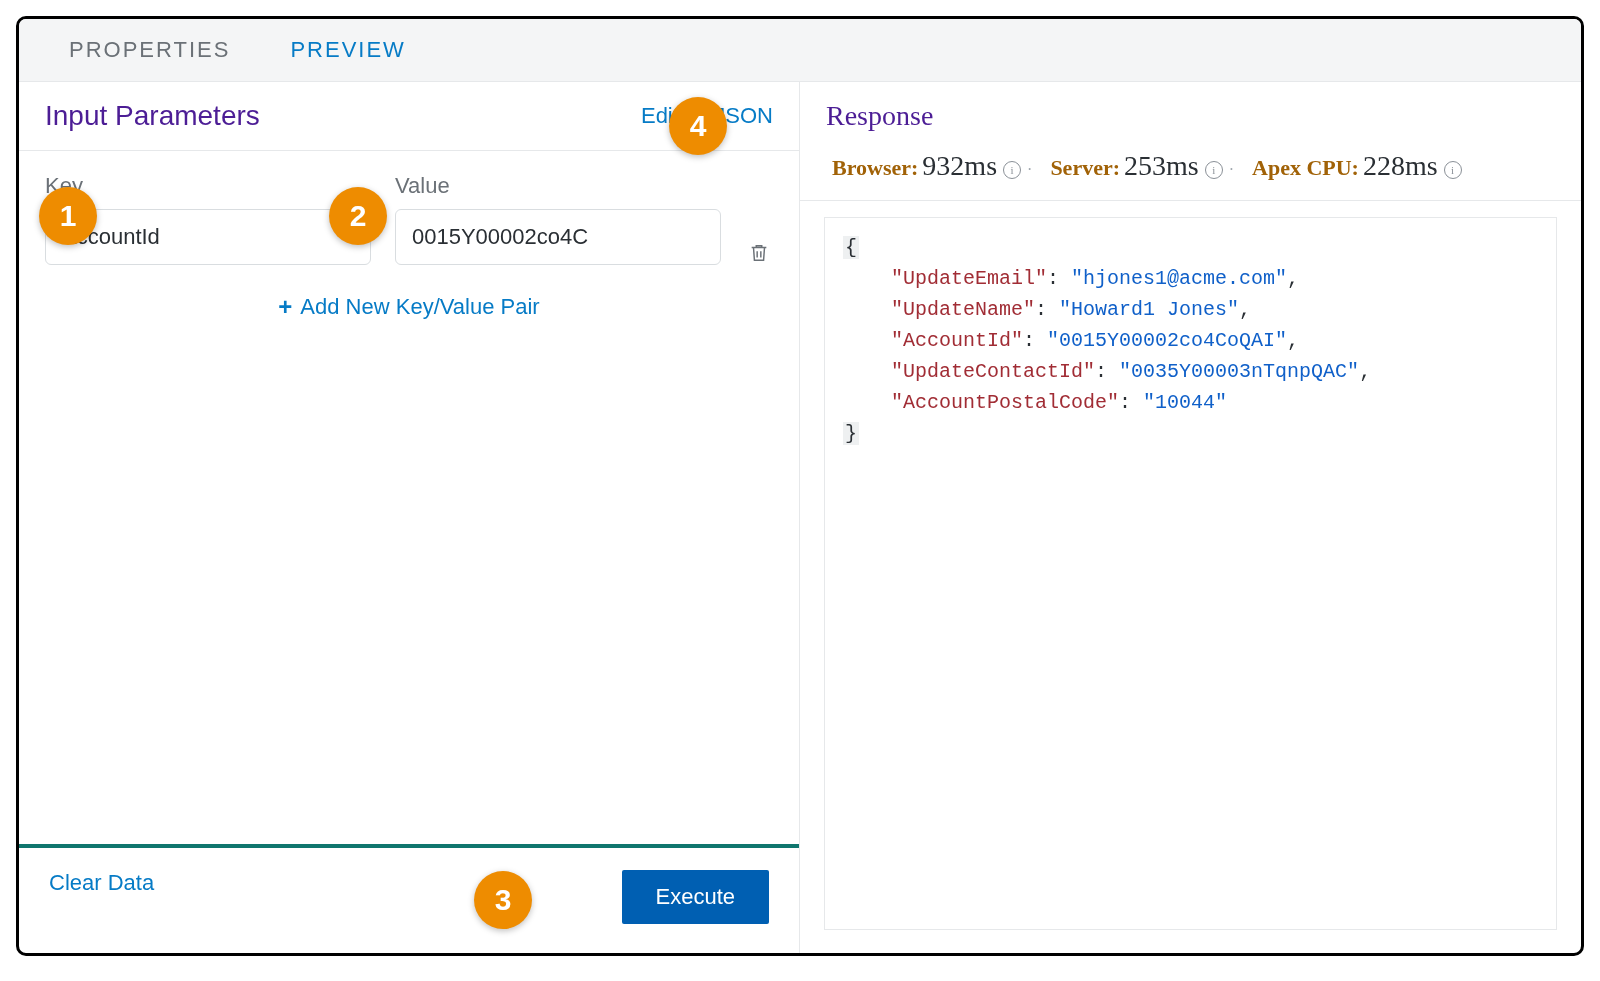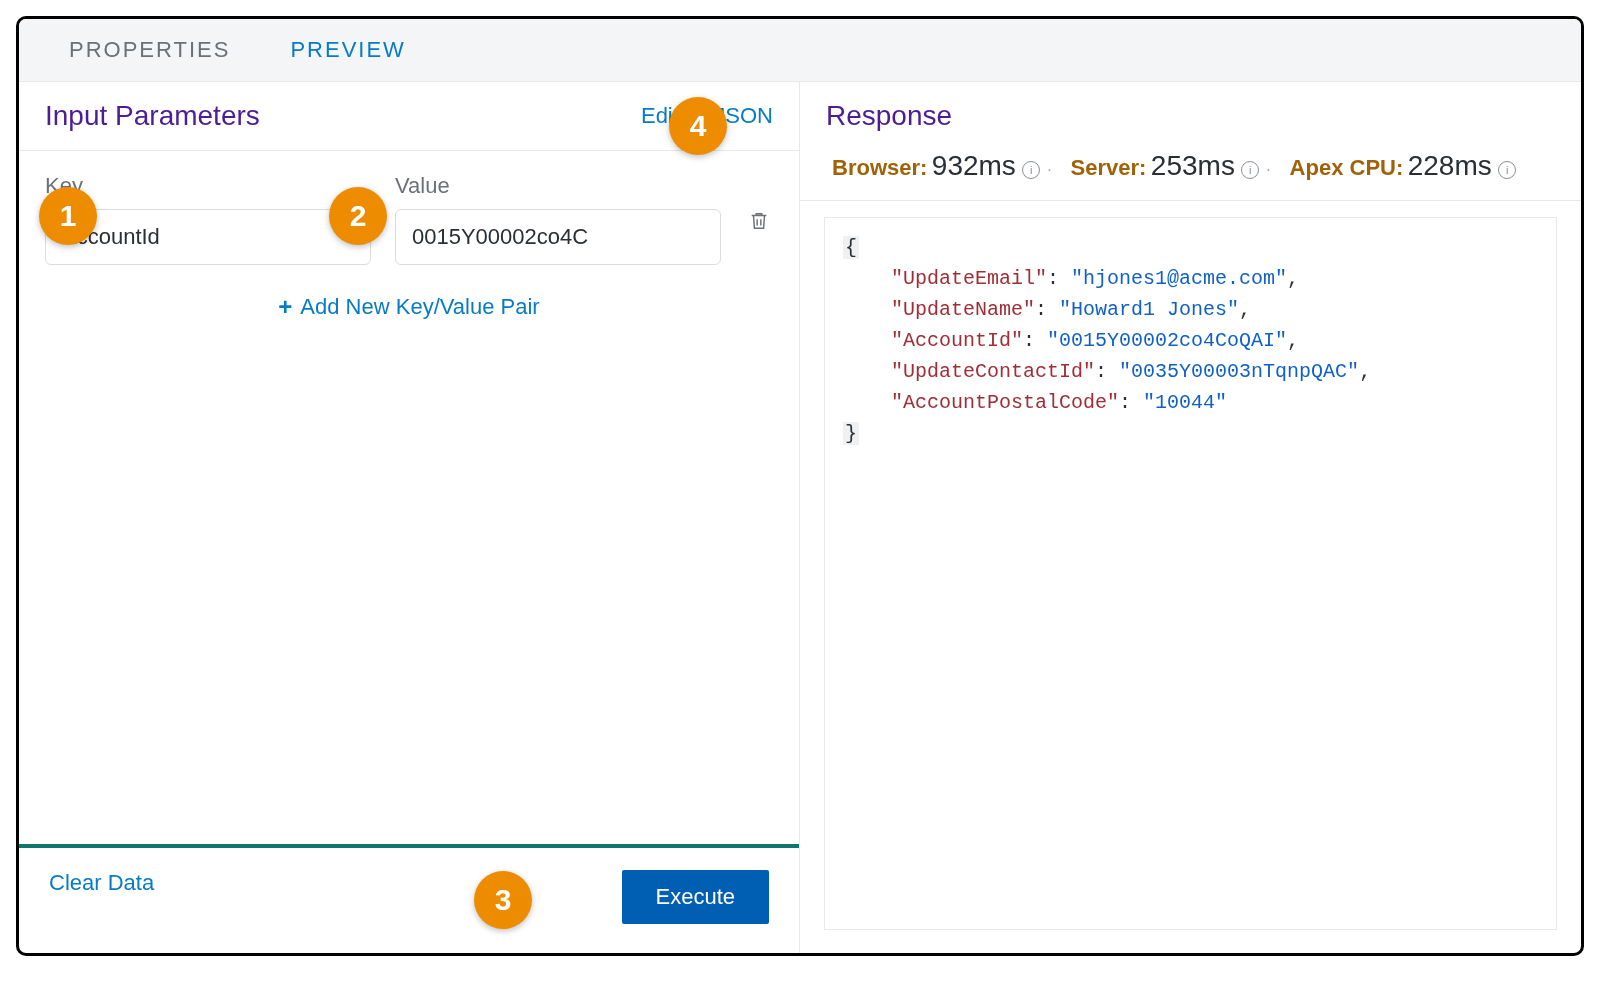--- a/index.html
+++ b/index.html
@@ -54,38 +54,38 @@
   .panel-title {
     font-size: 28px;
     color: #4c1d95;
     font-weight: 400;
   }
   .link {
     color: #067bc6;
     font-size: 22px;
     cursor: pointer;
   }
-  .right .panel-head { gap: 18px; justify-content: flex-start; flex-wrap: wrap; }
+  .right .panel-head { gap: 18px; justify-content: flex-start; flex-wrap: wrap; font-family: Liberation Serif, serif; }
   .metric-label { font-size: 22px; color: #a16207; font-weight: 700; margin-left: 12px;}
   .metric-label:first-of-type{ margin-left:6px;}
   .metric-val { font-size: 28px; color: #2a2f34; font-weight: 400; }
   .metric-sep { color: #9fa6ad; margin: 0 2px;}
   .info-icon {
     display: inline-flex; align-items:center; justify-content:center;
     width:18px; height:18px; border:1px solid #8a9097; border-radius:50%;
     font-size:11px; color:#8a9097; vertical-align: 1px; margin-left:2px;
   }
   .kv-area {
     padding: 22px 26px;
     flex: 1 1 auto;
   }
   .kv-labels, .kv-row {
     display: flex;
     gap: 24px;
-    align-items: flex-start;
+    align-items: flex-end;
   }
   .kv-labels { margin-bottom: 10px; }
   .lbl { color: #6b7177; font-size: 22px; flex:1; }
   .kv-row input {
     flex: 1;
     font-size: 22px;
     padding: 14px 16px;
     border: 1px solid #d9dde0;
     border-radius: 6px;
     color: #2a2f34;

